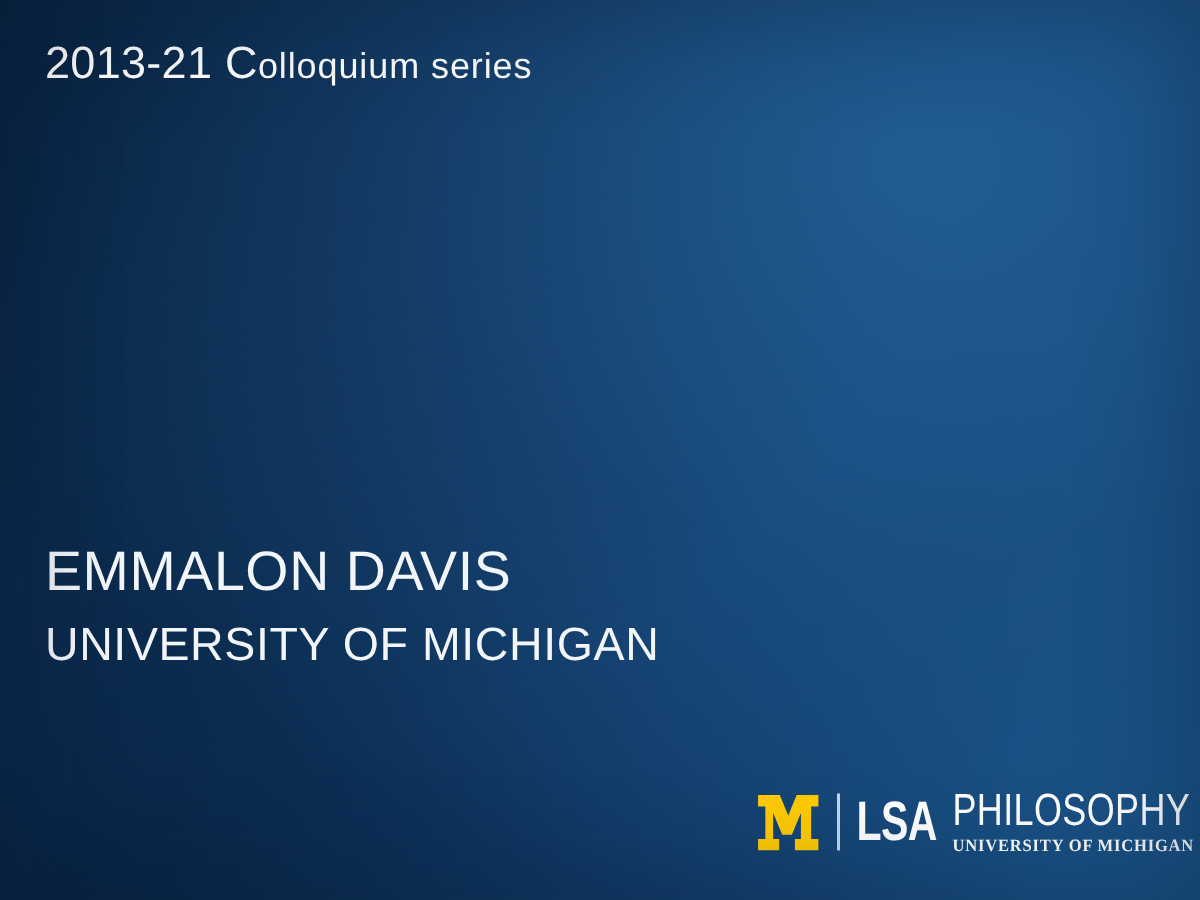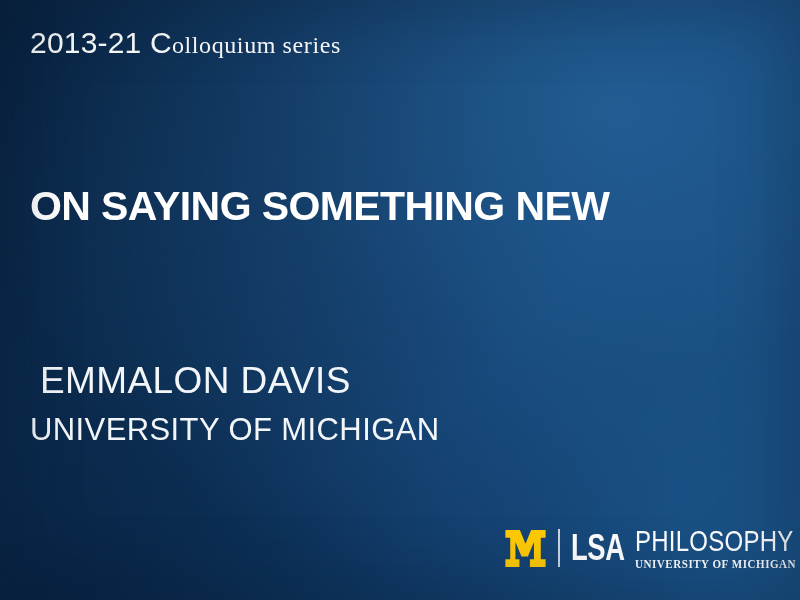--- a/index.html
+++ b/index.html
@@ -39,21 +39,20 @@
     color: #ffffff;
     font-size: 30px;
     font-weight: 300;
     letter-spacing: 0.2px;
     line-height: 1;
     white-space: nowrap;
   }
   .eyebrow .sc {
     font-size: 0.80em;
     letter-spacing: 0.6px;
-    font-family: Liberation Serif, serif;
   }
   .eyebrow .cap {
     font-size: 1em;
   }
 
   .title {
     position: absolute;
     left: 30px;
     top: 186px;
     color: #ffffff;
@@ -67,21 +66,20 @@
   .speaker {
     position: absolute;
     left: 30px;
     top: 362px;
     color: #f3f6f9;
     font-size: 37px;
     font-weight: 300;
     letter-spacing: 0.4px;
     line-height: 1;
     white-space: nowrap;
-    margin-left: 10px;
   }
 
   .affiliation {
     position: absolute;
     left: 30px;
     top: 414px;
     color: #f3f6f9;
     font-size: 31px;
     font-weight: 300;
     letter-spacing: 0.4px;
@@ -160,21 +158,20 @@
 </style>
 </head>
 <body>
 
 <div id="slide">
 
   <div class="eyebrow">
     <span class="cap">2013-21</span><span class="cap">&nbsp;</span><span class="cap">C</span><span class="sc">olloquium</span><span class="sc">&nbsp;</span><span class="sc">series</span>
   </div>
 
-  <div class="title">ON SAYING SOMETHING NEW</div>
 
   <div class="speaker">EMMALON DAVIS</div>
 
   <div class="affiliation">UNIVERSITY OF MICHIGAN</div>
 
   <div class="logo">
 
     <svg class="block-m" viewBox="0 0 100 92" aria-hidden="true">
       <path fill="#FFCB05" d="M0 0 H36 L50 34 L64 0 H100 V19 H88 V73 H100 V92 H61 V73 H71 V30 L56 66 H40 L25 30 V73 H35 V92 H0 V73 H12 V19 H0 Z"></path>
     </svg>

